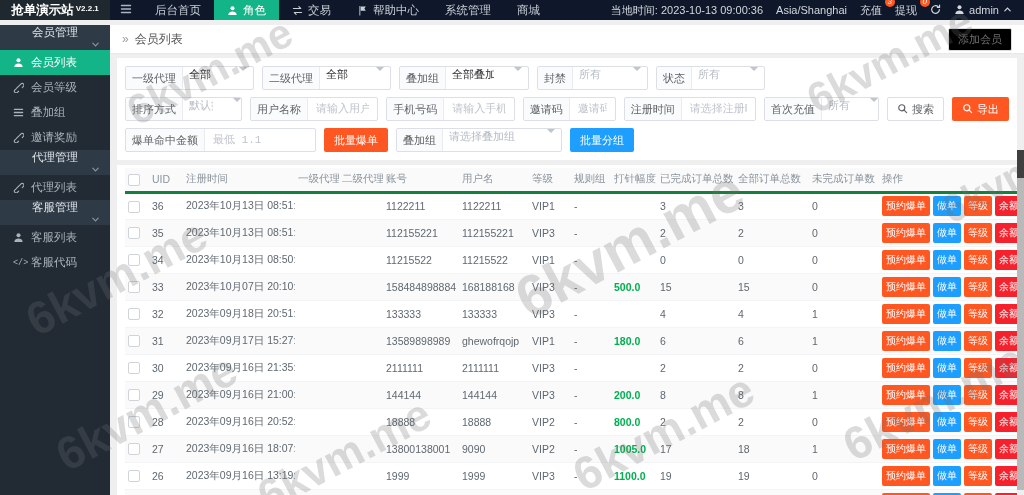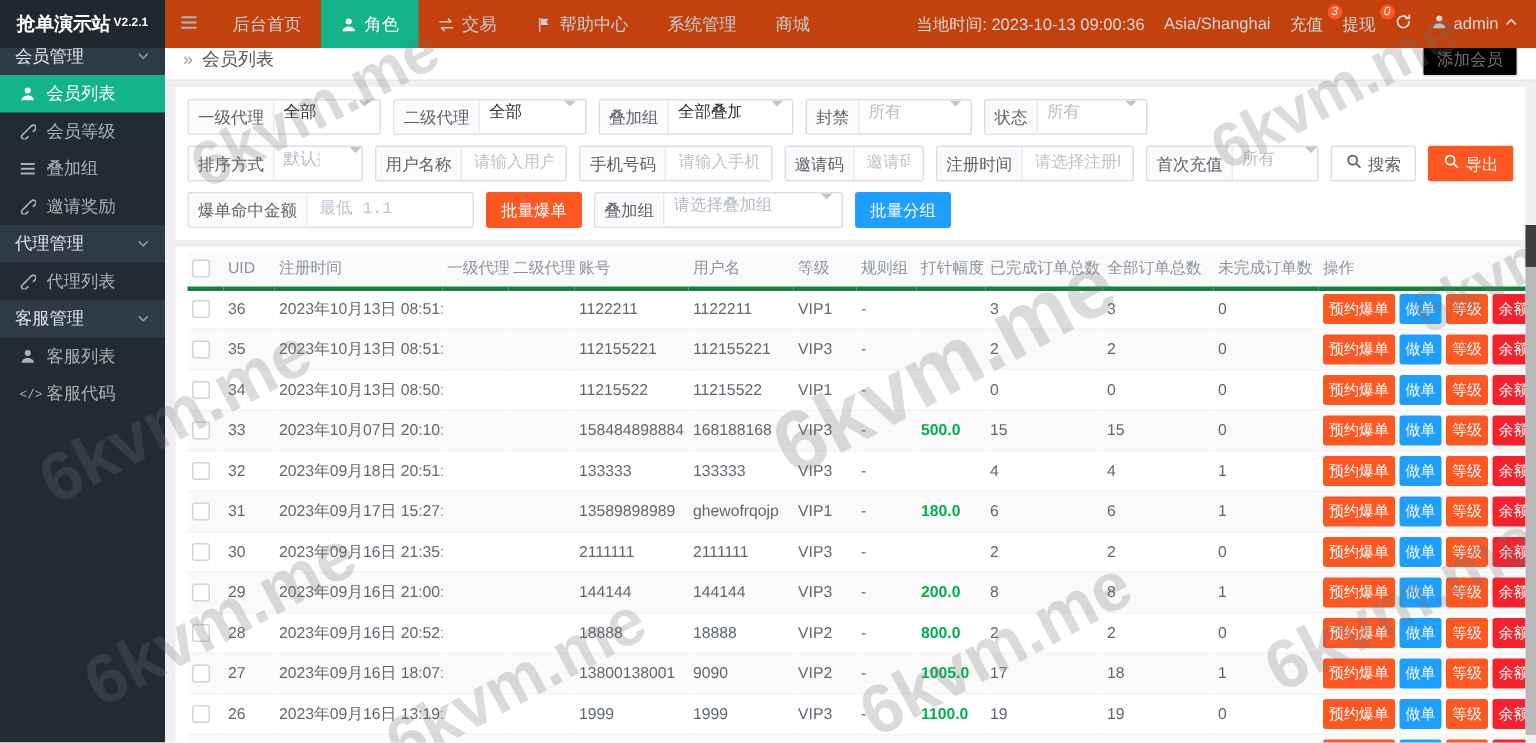--- a/index.html
+++ b/index.html
@@ -4,36 +4,36 @@
 <style>
   * { box-sizing: border-box; }
   html,body { margin:0; padding:0; }
   body {
     width:1024px; height:495px; overflow:hidden; position:relative;
     background:#efefef;
     font-family:"Liberation Sans","DejaVu Sans",sans-serif;
     font-size:12px;
   }
   
-  .topbar { position:absolute; top:0; left:0; right:0; height:32px; background:#c2410c; color:#c9d0d6; display:flex; align-items:stretch; z-index:10; }
+  .topbar { position:absolute; top:0; left:0; right:0; height:20px; background:#0f172a; color:#c9d0d6; display:flex; align-items:stretch; z-index:10; }
   .brand { width:110px; background:#20282f; color:#fff; display:flex; align-items:center; justify-content:center; font-size:12.5px; font-weight:bold; gap:2px; }
   .brand sup { font-size:8px; font-weight:bold; margin-top:-4px; }
   .hamburger { width:32px; display:flex; align-items:center; justify-content:center; color:#aeb6bf; cursor:pointer; }
   .topnav { display:flex; align-items:stretch; }
   .nav-item { padding:0 13px; display:flex; align-items:center; gap:5px; font-size:11.5px; color:#c8cfd6; cursor:pointer; white-space:nowrap; }
   .nav-item.active { background:#12b488; color:#fff; }
   .nav-item .tn-ico { display:flex; }
   .topbar-right { margin-left:auto; display:flex; align-items:center; gap:13px; padding-right:12px; font-size:11px; color:#d3d8dd; white-space:nowrap; }
   .badge-wrap { position:relative; cursor:pointer; }
   .badge { position:absolute; top:-6px; right:-13px; background:#ff5722; color:#fff; font-size:8px; border-radius:8px; padding:1px 3px; line-height:1; min-width:7px; text-align:center; }
   .icon-btn { display:flex; align-items:center; cursor:pointer; color:#d3d8dd; }
   .admin-box { display:flex; align-items:center; gap:4px; cursor:pointer; }
   
   .sidebar { position:absolute; top:25px; left:0; bottom:0; width:110px; background:#222b34; z-index:5; }
-  .sgroup-h { height:25px; padding:0 10px; display:flex; align-items:center; background:#2e3a46; color:#dfe4e8; font-size:11.5px; cursor:pointer; }
+  .sgroup-h { height:25px; padding:0 10px; display:flex; align-items:center; background:#2e3a46; color:#dfe4e8; font-size:11.5px; cursor:pointer;flex-direction:column; }
   .sgroup-h .chev { margin-left:auto; color:#8a95a0; display:flex; }
   .sitem { height:25px; padding:0 8px 0 13px; display:flex; align-items:center; gap:6px; color:#a8b2bb; font-size:11.5px; cursor:pointer; white-space:nowrap; }
   .sitem.active { background:#12b488; color:#fff; }
   .sitem .si-ico { width:12px; display:flex; }
   .code-ico { font-family:"Liberation Mono","DejaVu Sans Mono",monospace; font-size:8.5px; }
   
   .main { position:absolute; top:25px; left:110px; right:0; bottom:0; }
   .bc-bar { height:29px; background:#fff; border-bottom:1px solid #e8e8e8; display:flex; align-items:center; padding:0 12px; color:#666; }
   .bc-arrow { color:#9aa0a6; margin-right:6px; font-size:12px; }
   .bc-title { color:#555; font-size:12px; }

